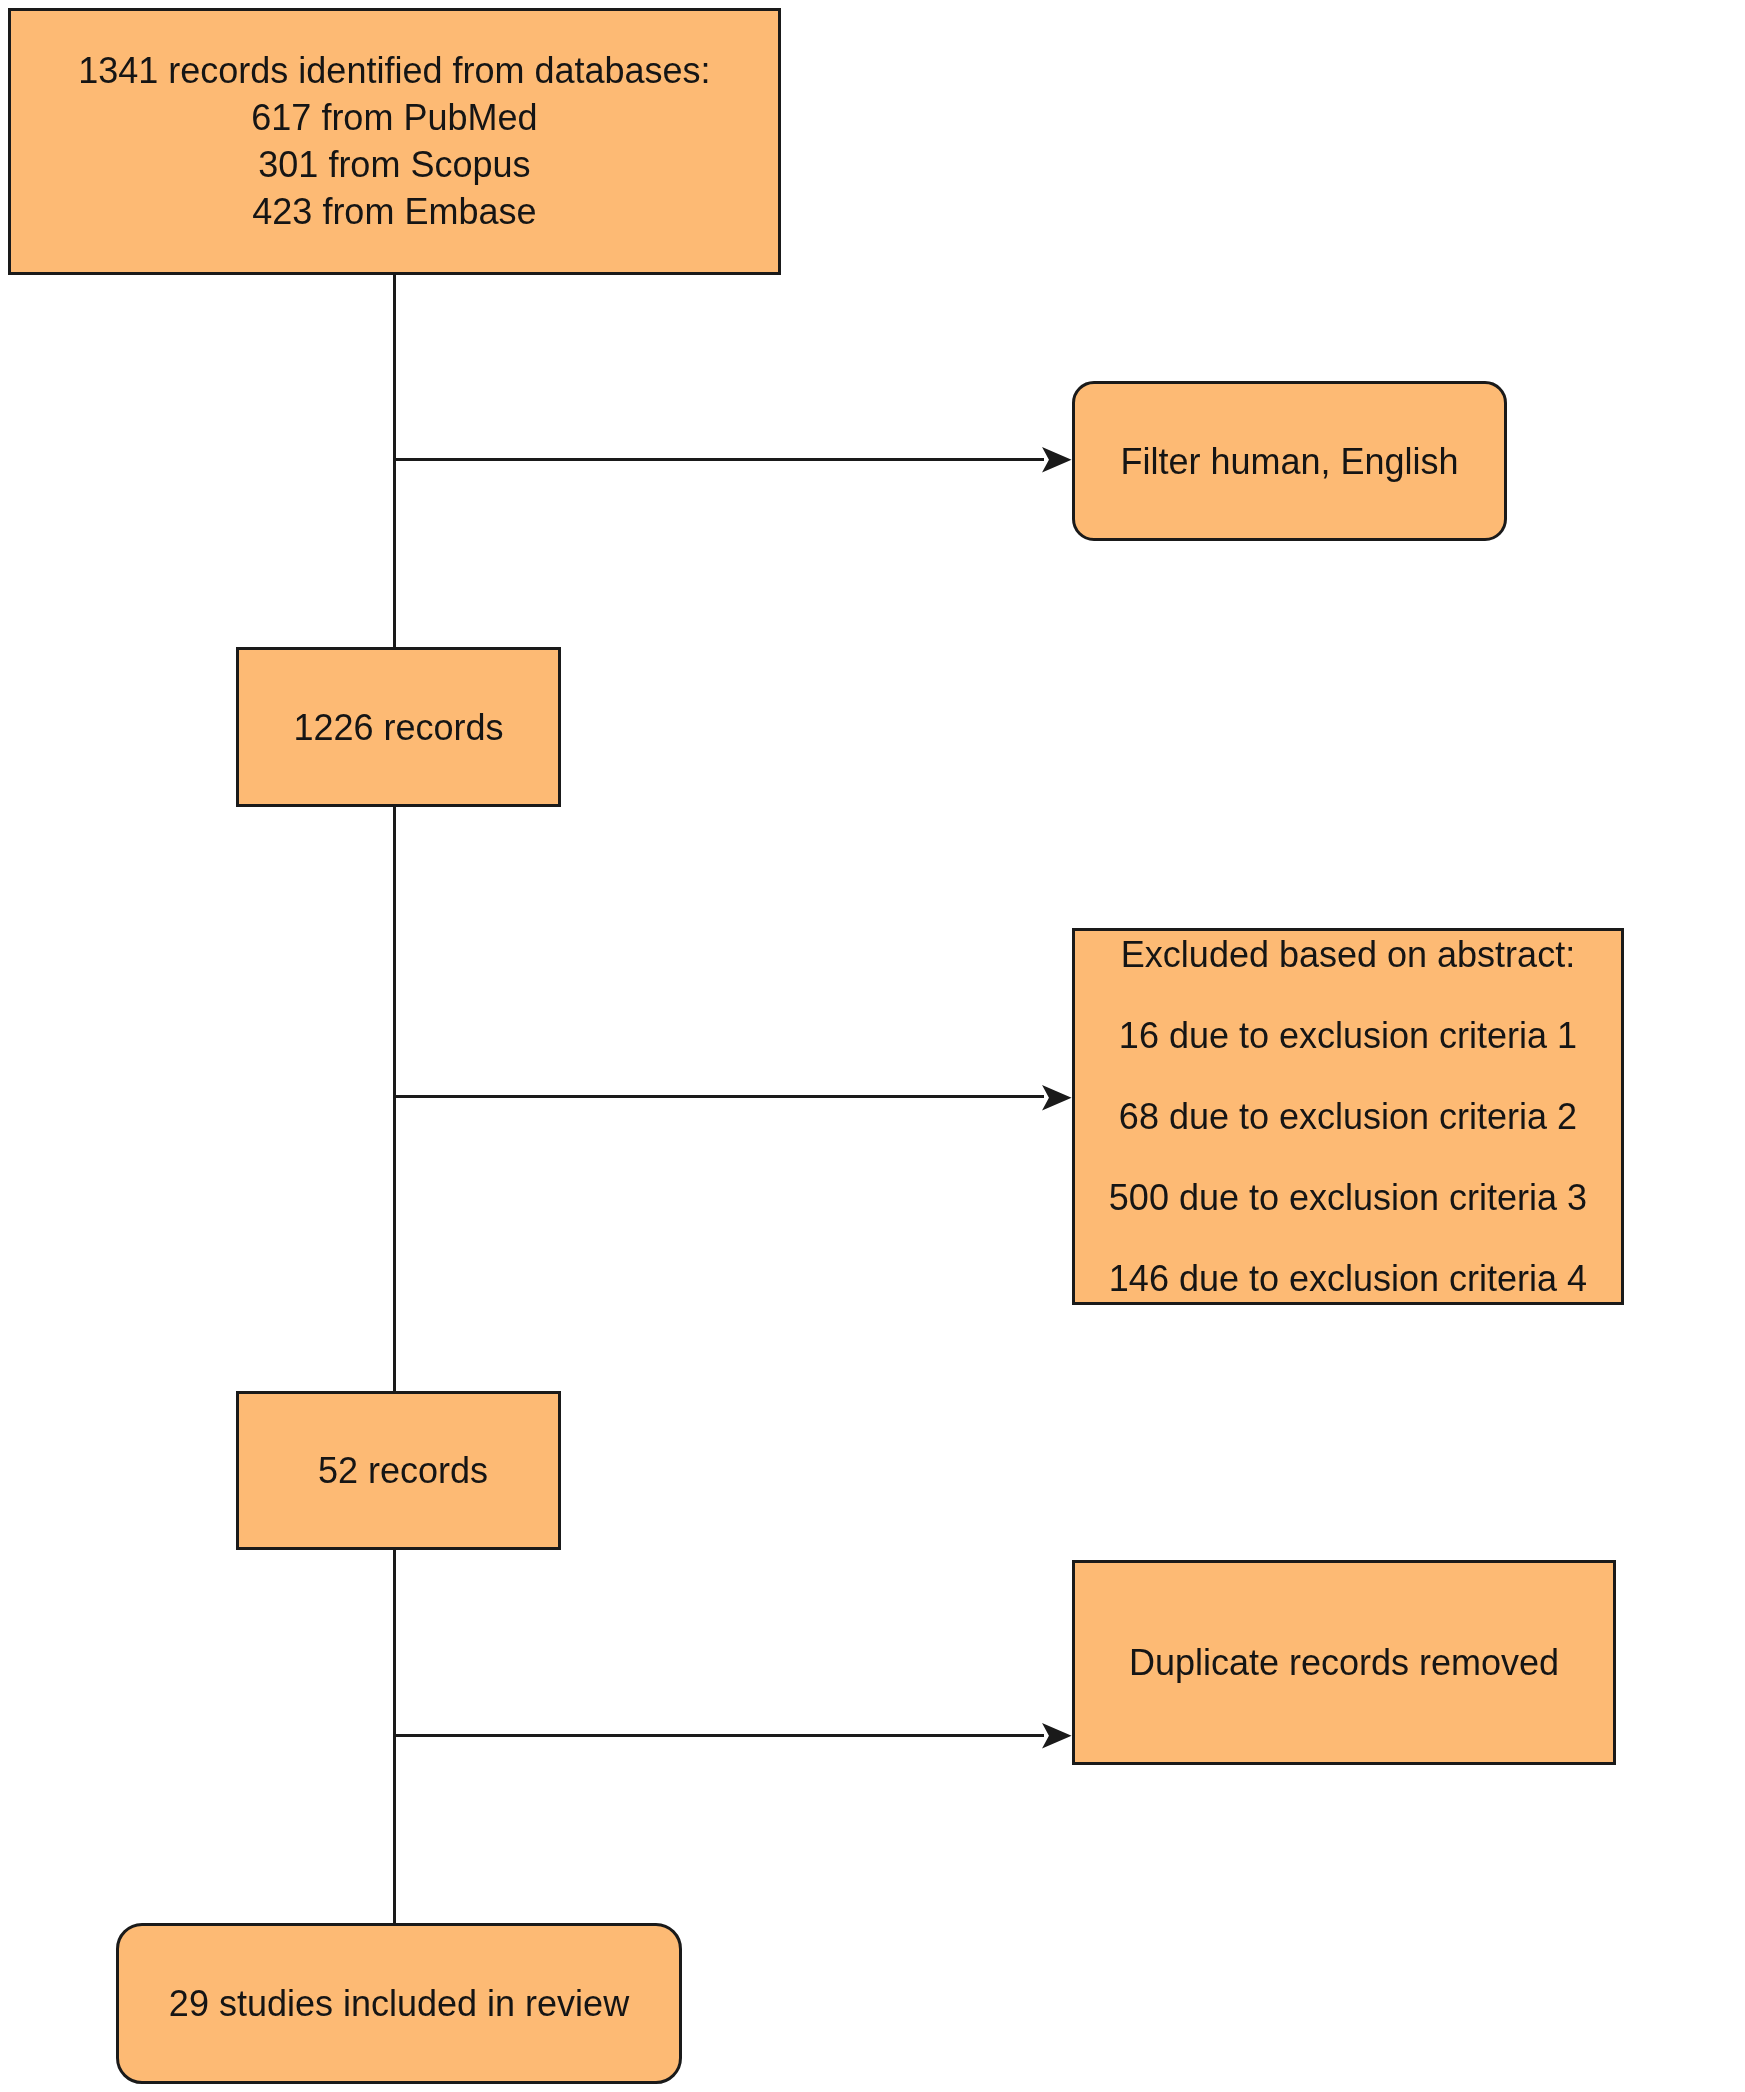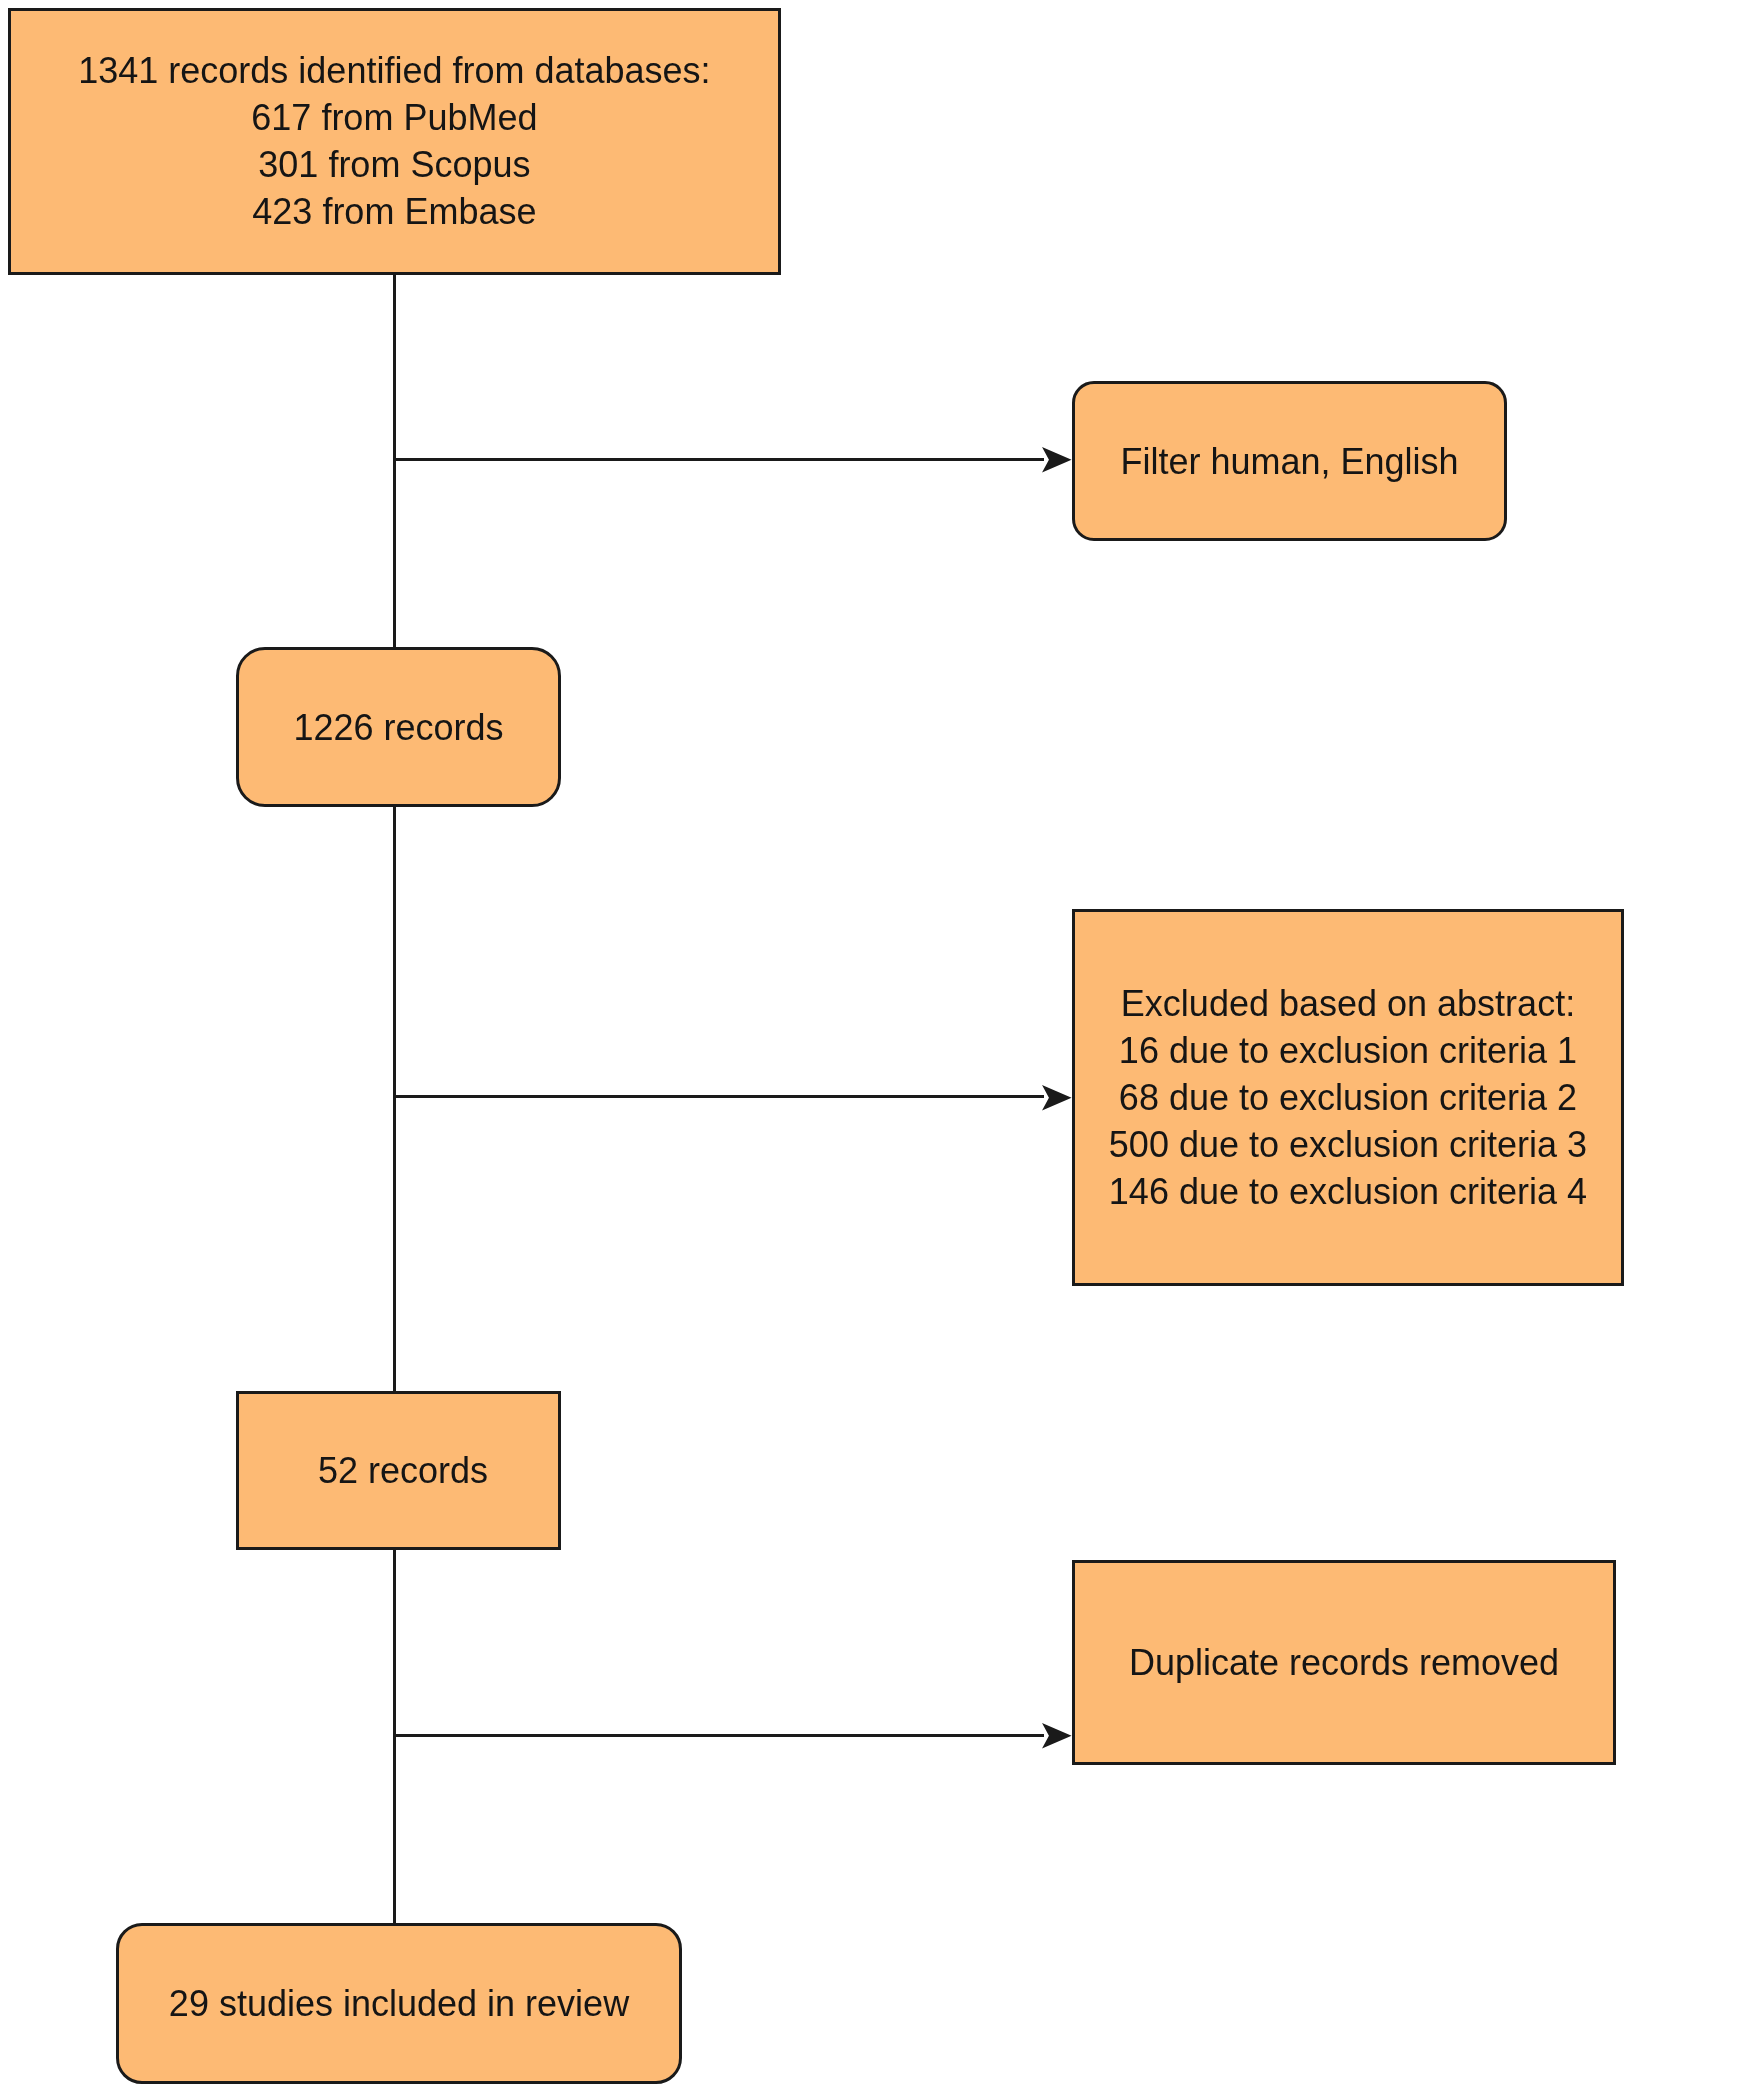--- a/index.html
+++ b/index.html
@@ -42,22 +42,22 @@
   }
   .arrowhead {
     position: absolute;
     width: 29.6px;
     height: 25.6px;
   }
 
   
   #box-identified { left: 7.9px;    top: 7.9px;    width: 773px; height: 267px; }
   #box-filter     { left: 1072px; top: 381px;  width: 435px; height: 160px; border-radius: 22px; }
-  #box-1226       { left: 236px;  top: 647px;  width: 325px; height: 160px; border-radius: 29px; }
-  #box-excluded   { left: 1072px; top: 909px;  width: 552px; height: 377px; }
+  #box-1226       { left: 236px;  top: 647px;  width: 325px; height: 160px; }
+  #box-excluded   { left: 1072px; top: 928px;  width: 552px; height: 377px; justify-content: space-between; }
   #box-52         { left: 236px;  top: 1391px; width: 325px; height: 159px; padding-left: 9px; }
   #box-duplicate  { left: 1072px; top: 1560px; width: 544px; height: 205px; }
   #box-included   { left: 116px;  top: 1923px; width: 566px; height: 161px; border-radius: 26px; }
 
   #vline-1 { left: 393px; top: 273px;  height: 376px; }
   #vline-2 { left: 393px; top: 805px;  height: 588px; }
   #vline-3 { left: 393px; top: 1548px; height: 377px; }
 
   #hline-1 { left: 394px; top: 458px;  width: 650px; }
   #hline-2 { left: 394px; top: 1095px; width: 650px; }

